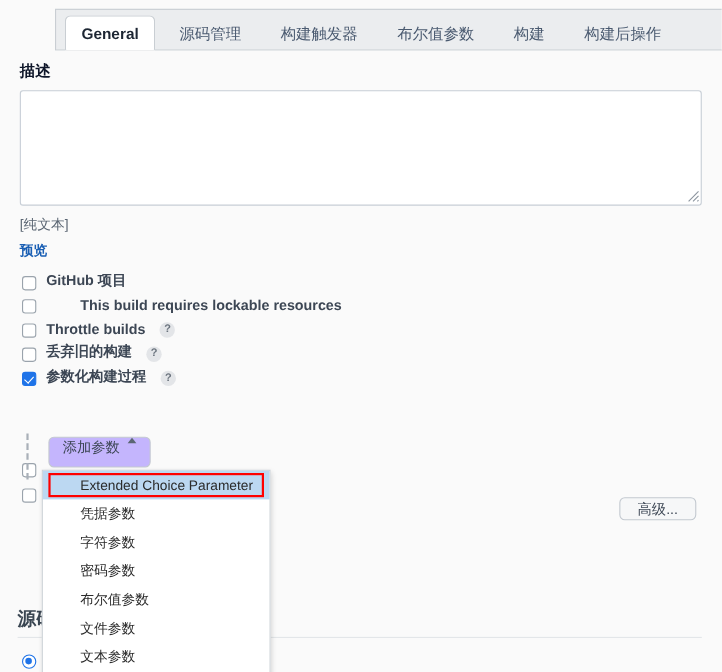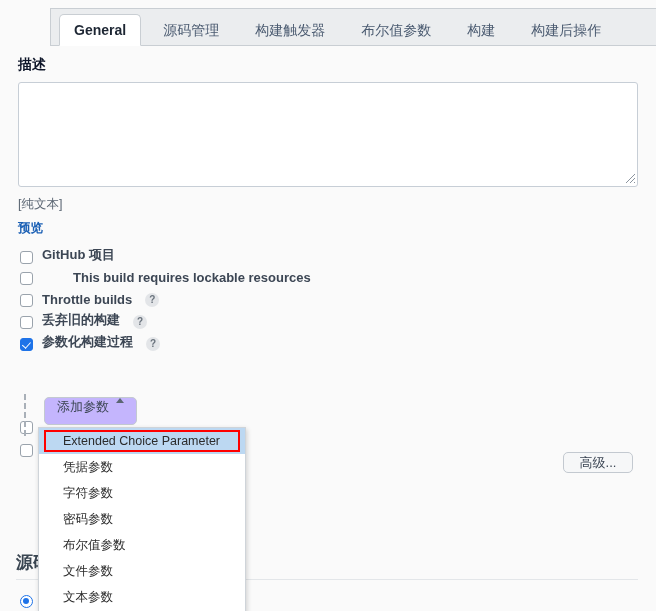--- a/index.html
+++ b/index.html
@@ -222,21 +222,21 @@
     background: #ffffff;
     border: 1px solid #cfd4d9;
     box-shadow: 1px 2px 5px rgba(0,0,0,0.18);
     z-index: 50;
     padding-bottom: 6px;
     box-sizing: border-box;
   }
   .menu-item {
     height: 26px;
     line-height: 26px;
-    padding-left: 24px;
+    padding-left: 34px;
     font-size: 12.5px;
     color: #2b2b2b;
     white-space: nowrap;
     cursor: pointer;
   }
   .menu-item.highlighted {
     background: #bcd8f2;
   }
   #menu-highlight-box {
     position: absolute;

